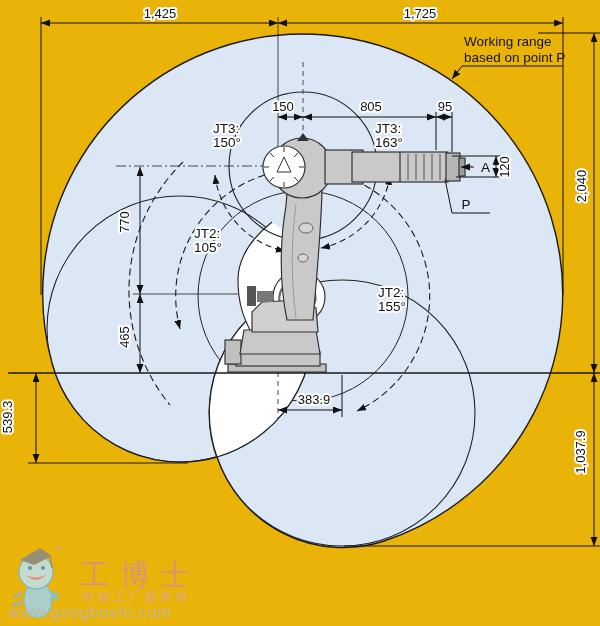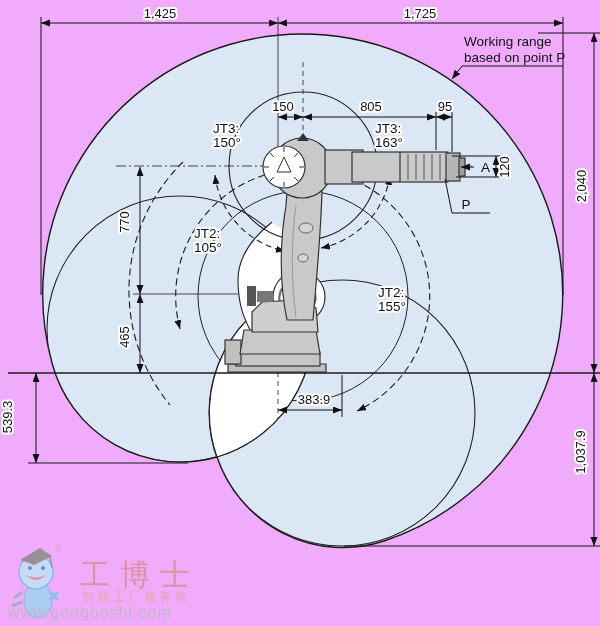--- a/index.html
+++ b/index.html
@@ -1,16 +1,16 @@
 <!DOCTYPE html>
 <html><head>
 <meta charset="utf-8">
 <style>
   html,body{margin:0;padding:0;background:#fff;}
-  .stage{position:relative;width:600px;height:626px;background:#f0abfc;overflow:hidden;
+  .stage{position:relative;width:600px;height:626px;background:#eab308;overflow:hidden;
          font-family:"Liberation Sans", sans-serif;}
   svg text{font-family:"Liberation Sans", sans-serif;fill:#111;}
   .dim{font-size:13px;paint-order:stroke;stroke:#ffffff;stroke-width:4px;stroke-linejoin:round;}
   .jt{font-size:13.5px;paint-order:stroke;stroke:#ffffff;stroke-width:4px;stroke-linejoin:round;}
   .note{font-size:13.5px;}
   .wm-brand{font-size:30px;fill:#d98f8f;letter-spacing:10px;font-family:"Liberation Serif",serif;}
   .wm-tag{font-size:12.5px;fill:#e0a4a4;letter-spacing:3px;}
   .wm-url{font-size:16px;fill:#b9b9b9;letter-spacing:1px;}
   .wm-reg{font-size:9px;fill:#c9a0a0;}
 </style>

